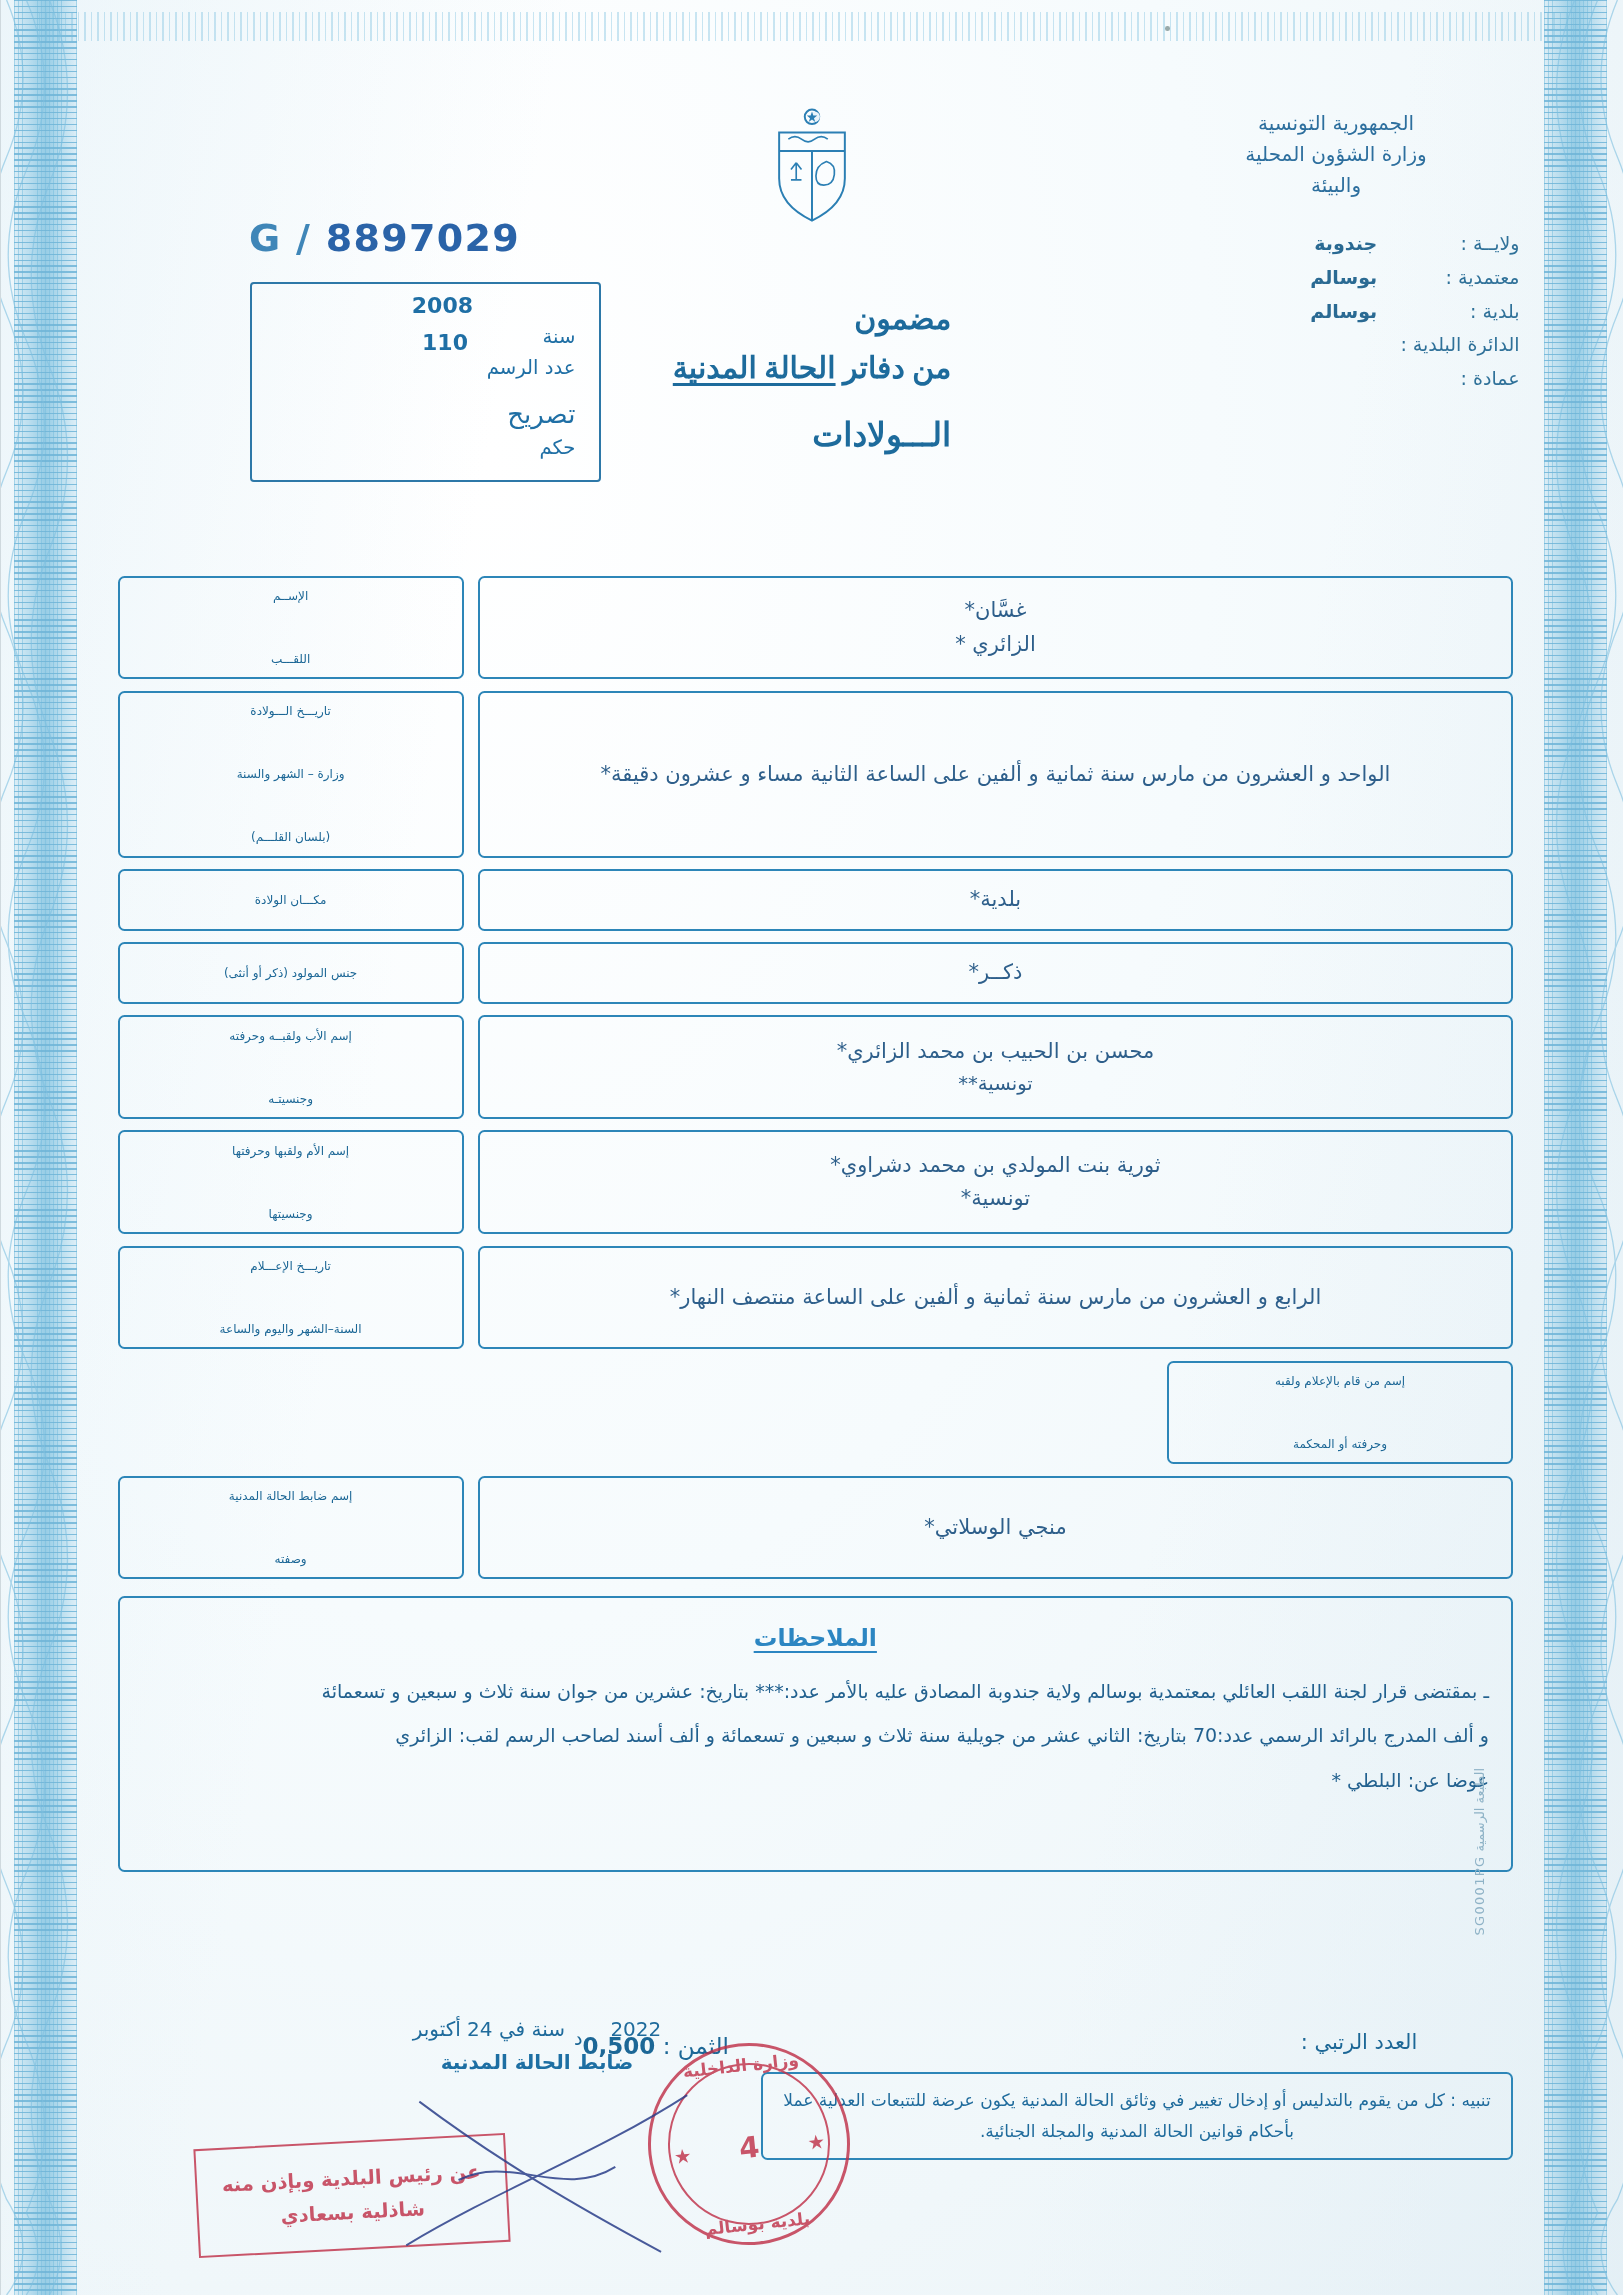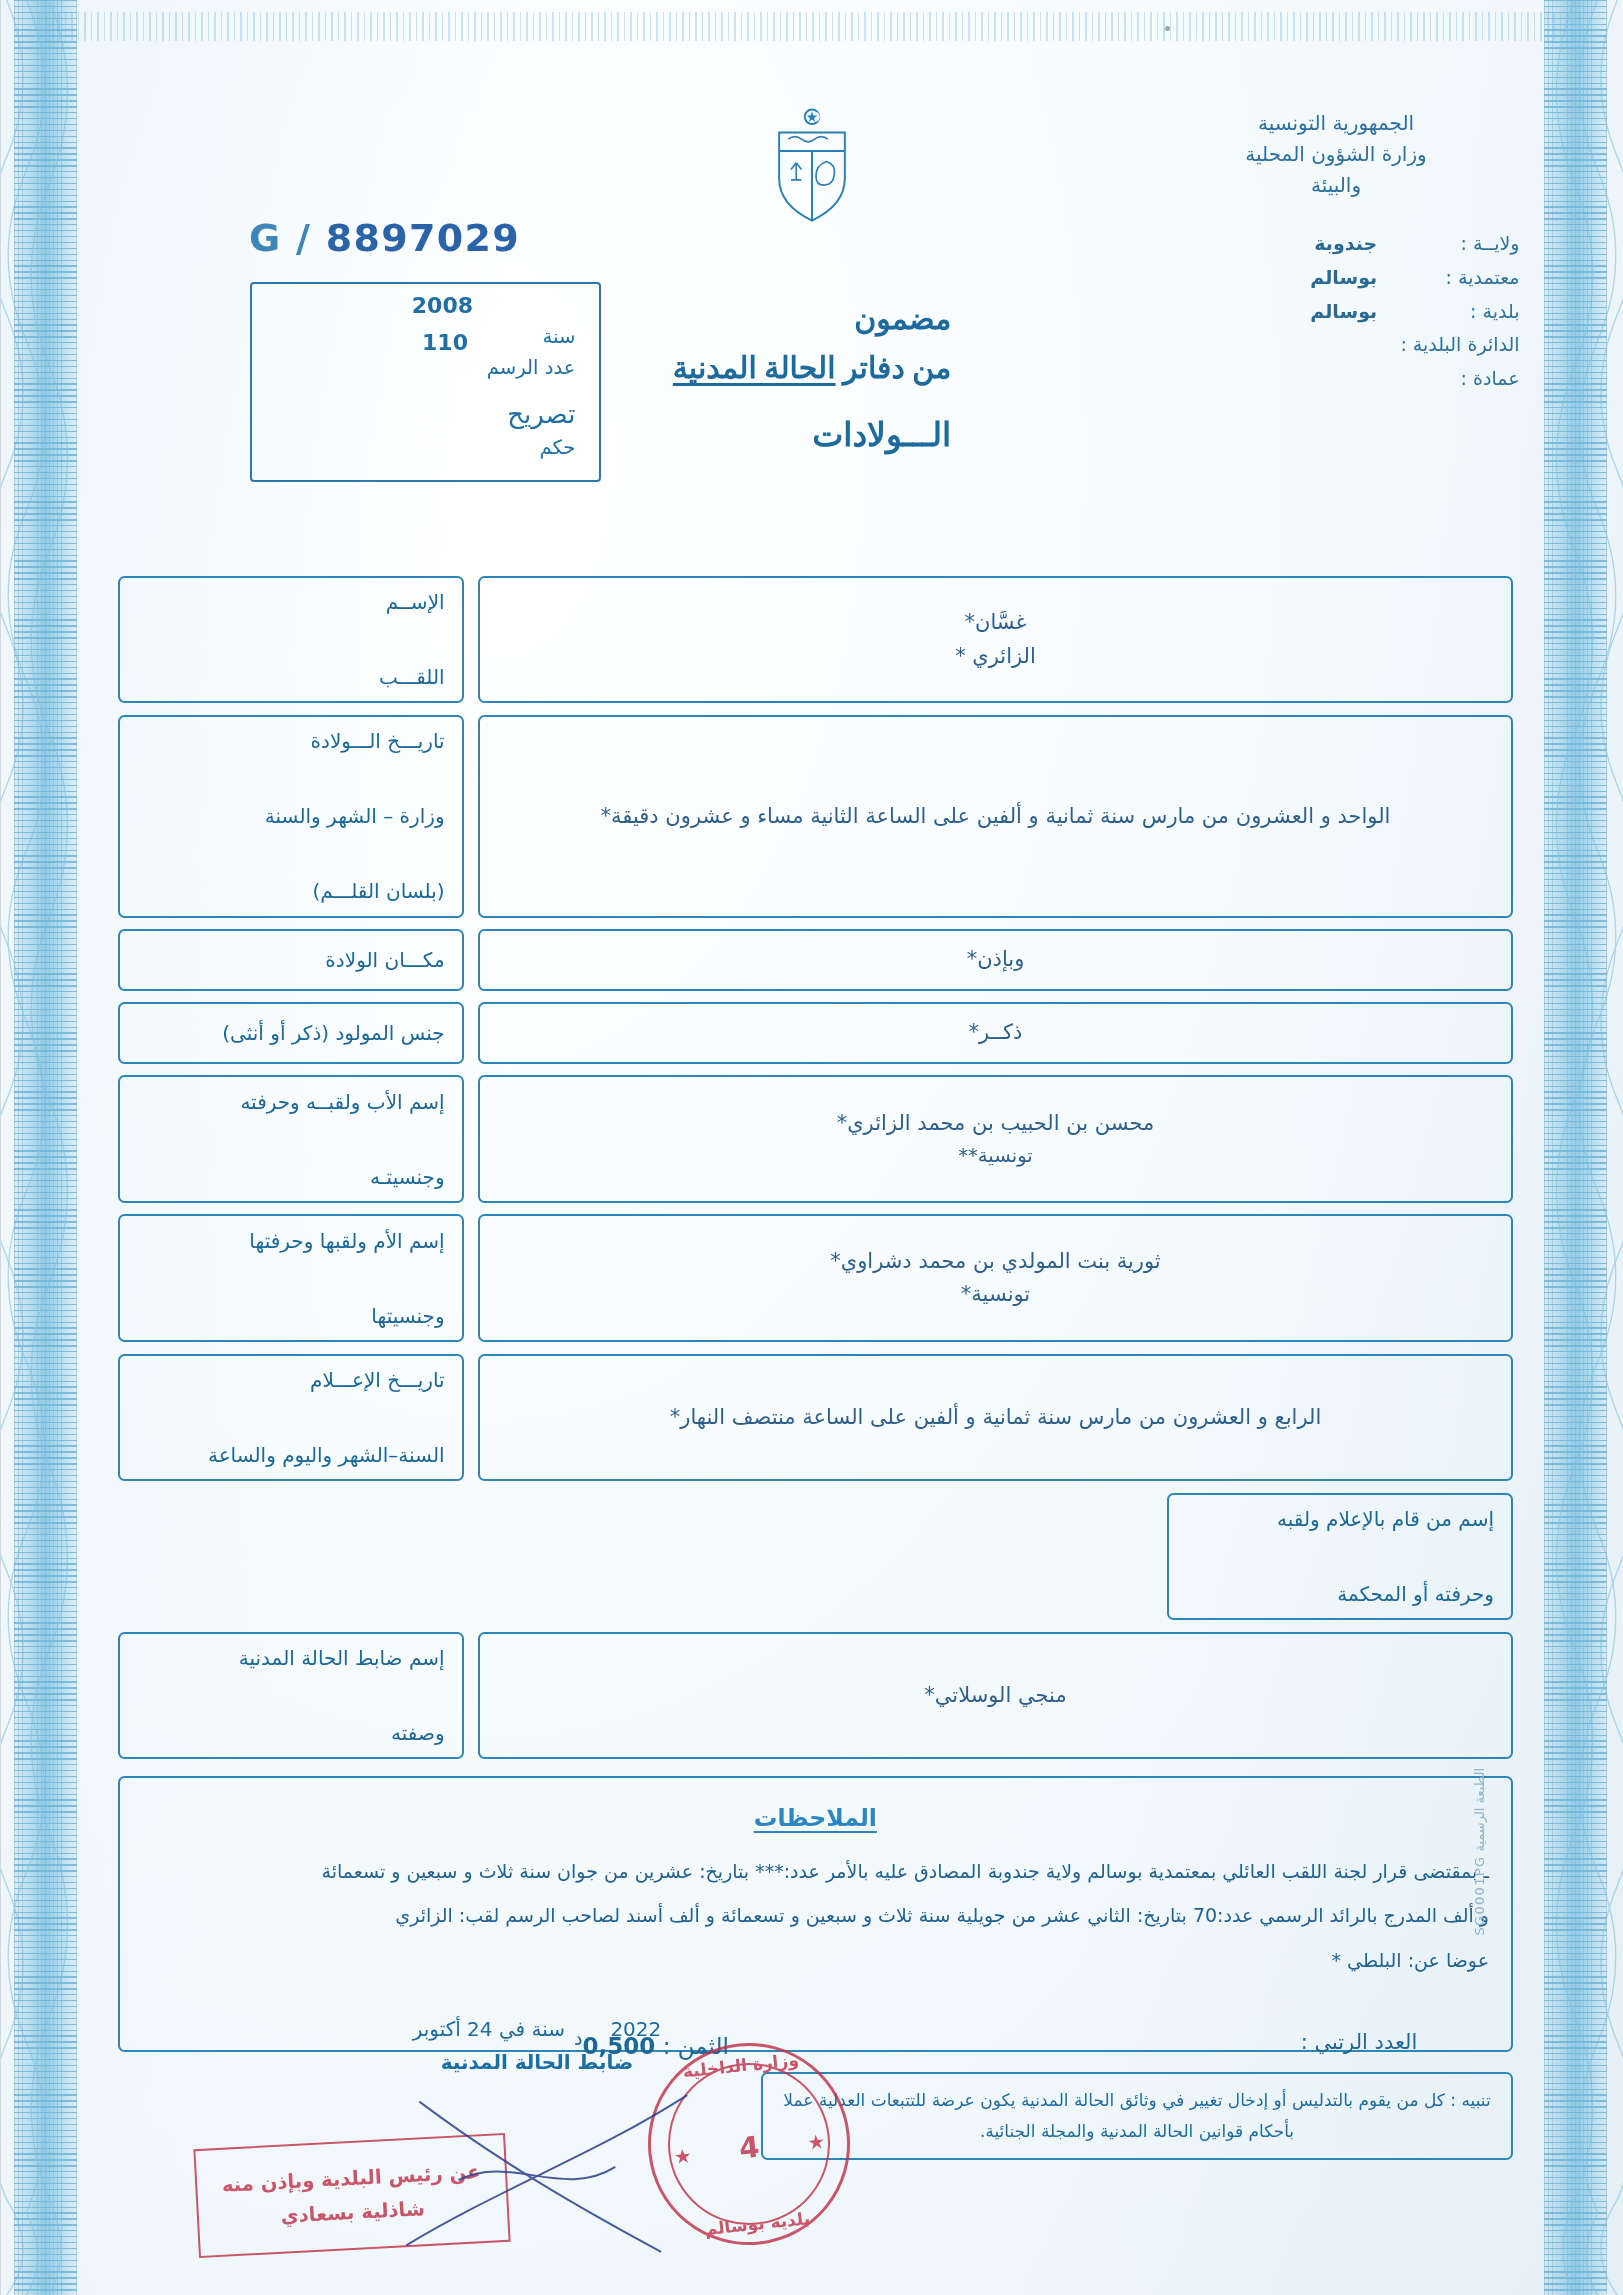--- a/index.html
+++ b/index.html
@@ -85,21 +85,21 @@
   .stampbox .hukm{position:absolute;right:23.6px;top:152px;font-size:19.6px;}
 
   
   .form{position:absolute;left:19.6px;right:13px;top:576px;}
   .frow{display:flex;gap:14.4px;margin-bottom:11.8px;align-items:stretch;}
   .cell{
     border:2px solid #2d86b8;border-radius:6.5px;color:#1c6796;
     display:flex;flex-direction:column;justify-content:center;
   }
   .label-cell{
-    width:308px;padding:9.2px 17px;text-align:right;font-size:20px;line-height:1.5;
+    width:308px;padding:9.2px 17px;text-align:center;font-size:12px;line-height:1.5;
     flex:0 0 308px;
     gap:45px;
   }
   .value-cell{
     flex:1;padding:11.8px 22px;text-align:center;font-size:21px;line-height:1.6;
     color:#2a5f8d;font-family:"DejaVu Sans","Liberation Sans",sans-serif;
   }
   .value-cell .v{display:block;}
   .value-cell .v.small{font-size:19.6px;}
   .handwrite{color:#2e5f8b;}
@@ -283,21 +283,21 @@
         </div>
         <div class="cell label-cell">
           <span>تاريـــخ الـــولادة</span>
           <span>وزارة – الشهر والسنة</span>
           <span>(بلسان القلـــم)</span>
         </div>
       </div>
 
       <div class="frow">
         <div class="cell value-cell">
-          <span class="v handwrite">وبإذن*</span>
+          <span class="v handwrite">بلدية*</span>
         </div>
         <div class="cell label-cell">
           <span>مكـــان الولادة</span>
         </div>
       </div>
 
       <div class="frow">
         <div class="cell value-cell">
           <span class="v handwrite">ذكــر*</span>
         </div>

